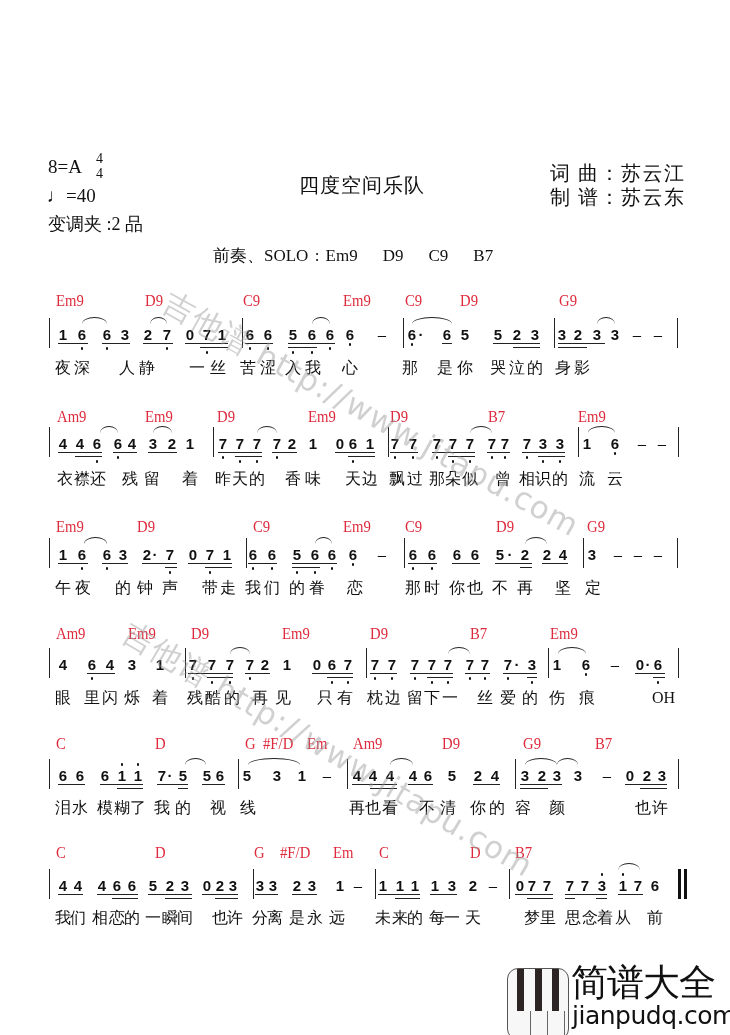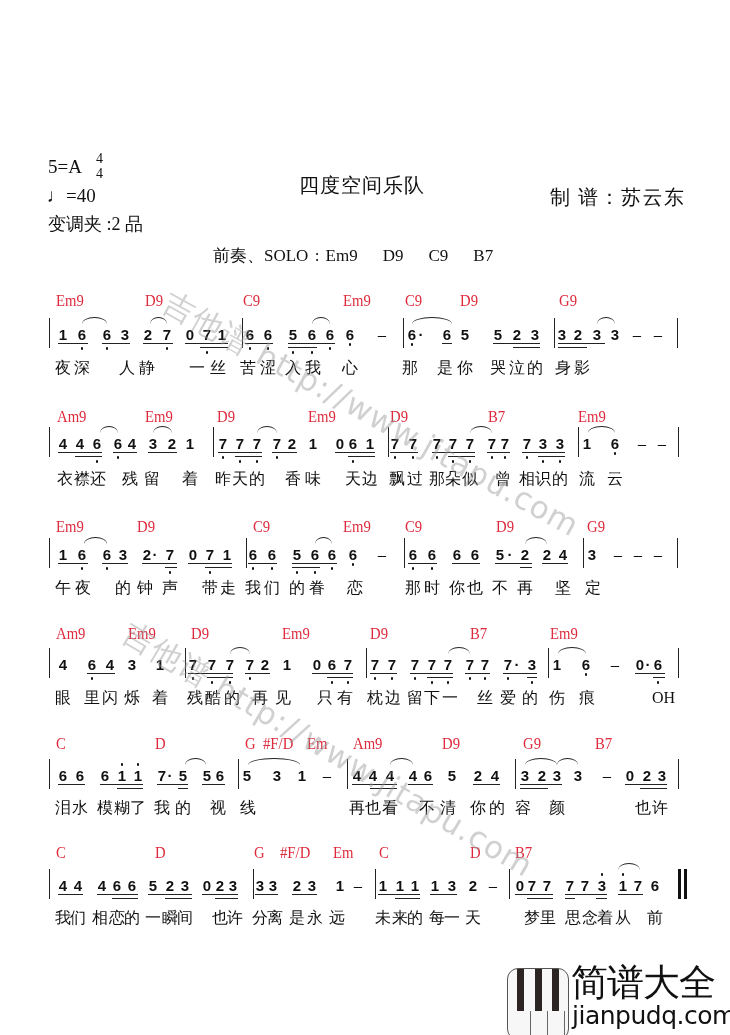--- a/index.html
+++ b/index.html
@@ -57,27 +57,28 @@
                 font-family: "DejaVu Sans", sans-serif; letter-spacing: -1px; }
   #logo-url { position: absolute; left: 572px; top: 1001px; font-size: 25px; line-height: 30px; color: #111;
               font-family: "DejaVu Sans", sans-serif; letter-spacing: -0.5px; }
 </style>
 </head>
 <body>
 
 <div id="page">
 
 
-  <div id="key" class="hdr">5=A</div>
+  <div id="key" class="hdr">8=A</div>
   <div id="ts-top" class="ts">4</div>
   <div id="ts-bottom" class="ts">4</div>
   <div id="tempo" class="hdr">♩=40</div>
   <div id="capo" class="hdr">变调夹 :2 品</div>
 
   <div id="band" class="hdr">四度空间乐队</div>
+  <div id="credit-0" class="hdr credit">词 曲：苏云江</div>
   <div id="credit-1" class="hdr credit">制 谱：苏云东</div>
 
   <div id="intro" class="hdr">前奏、SOLO : Em9    D9    C9    B7</div>
 
   <div id="score">
       <div class="" style="position: absolute; left: 0px; top: 0px; color: rgb(17, 17, 17);">
         <div class="chord" style="left: 56px; top: 292px; color: rgb(221, 42, 60);">Em9</div>
         <div class="chord" style="left: 145px; top: 292px; color: rgb(221, 42, 60);">D9</div>
         <div class="chord" style="left: 243px; top: 292px; color: rgb(221, 42, 60);">C9</div>
         <div class="chord" style="left: 343px; top: 292px; color: rgb(221, 42, 60);">Em9</div>

